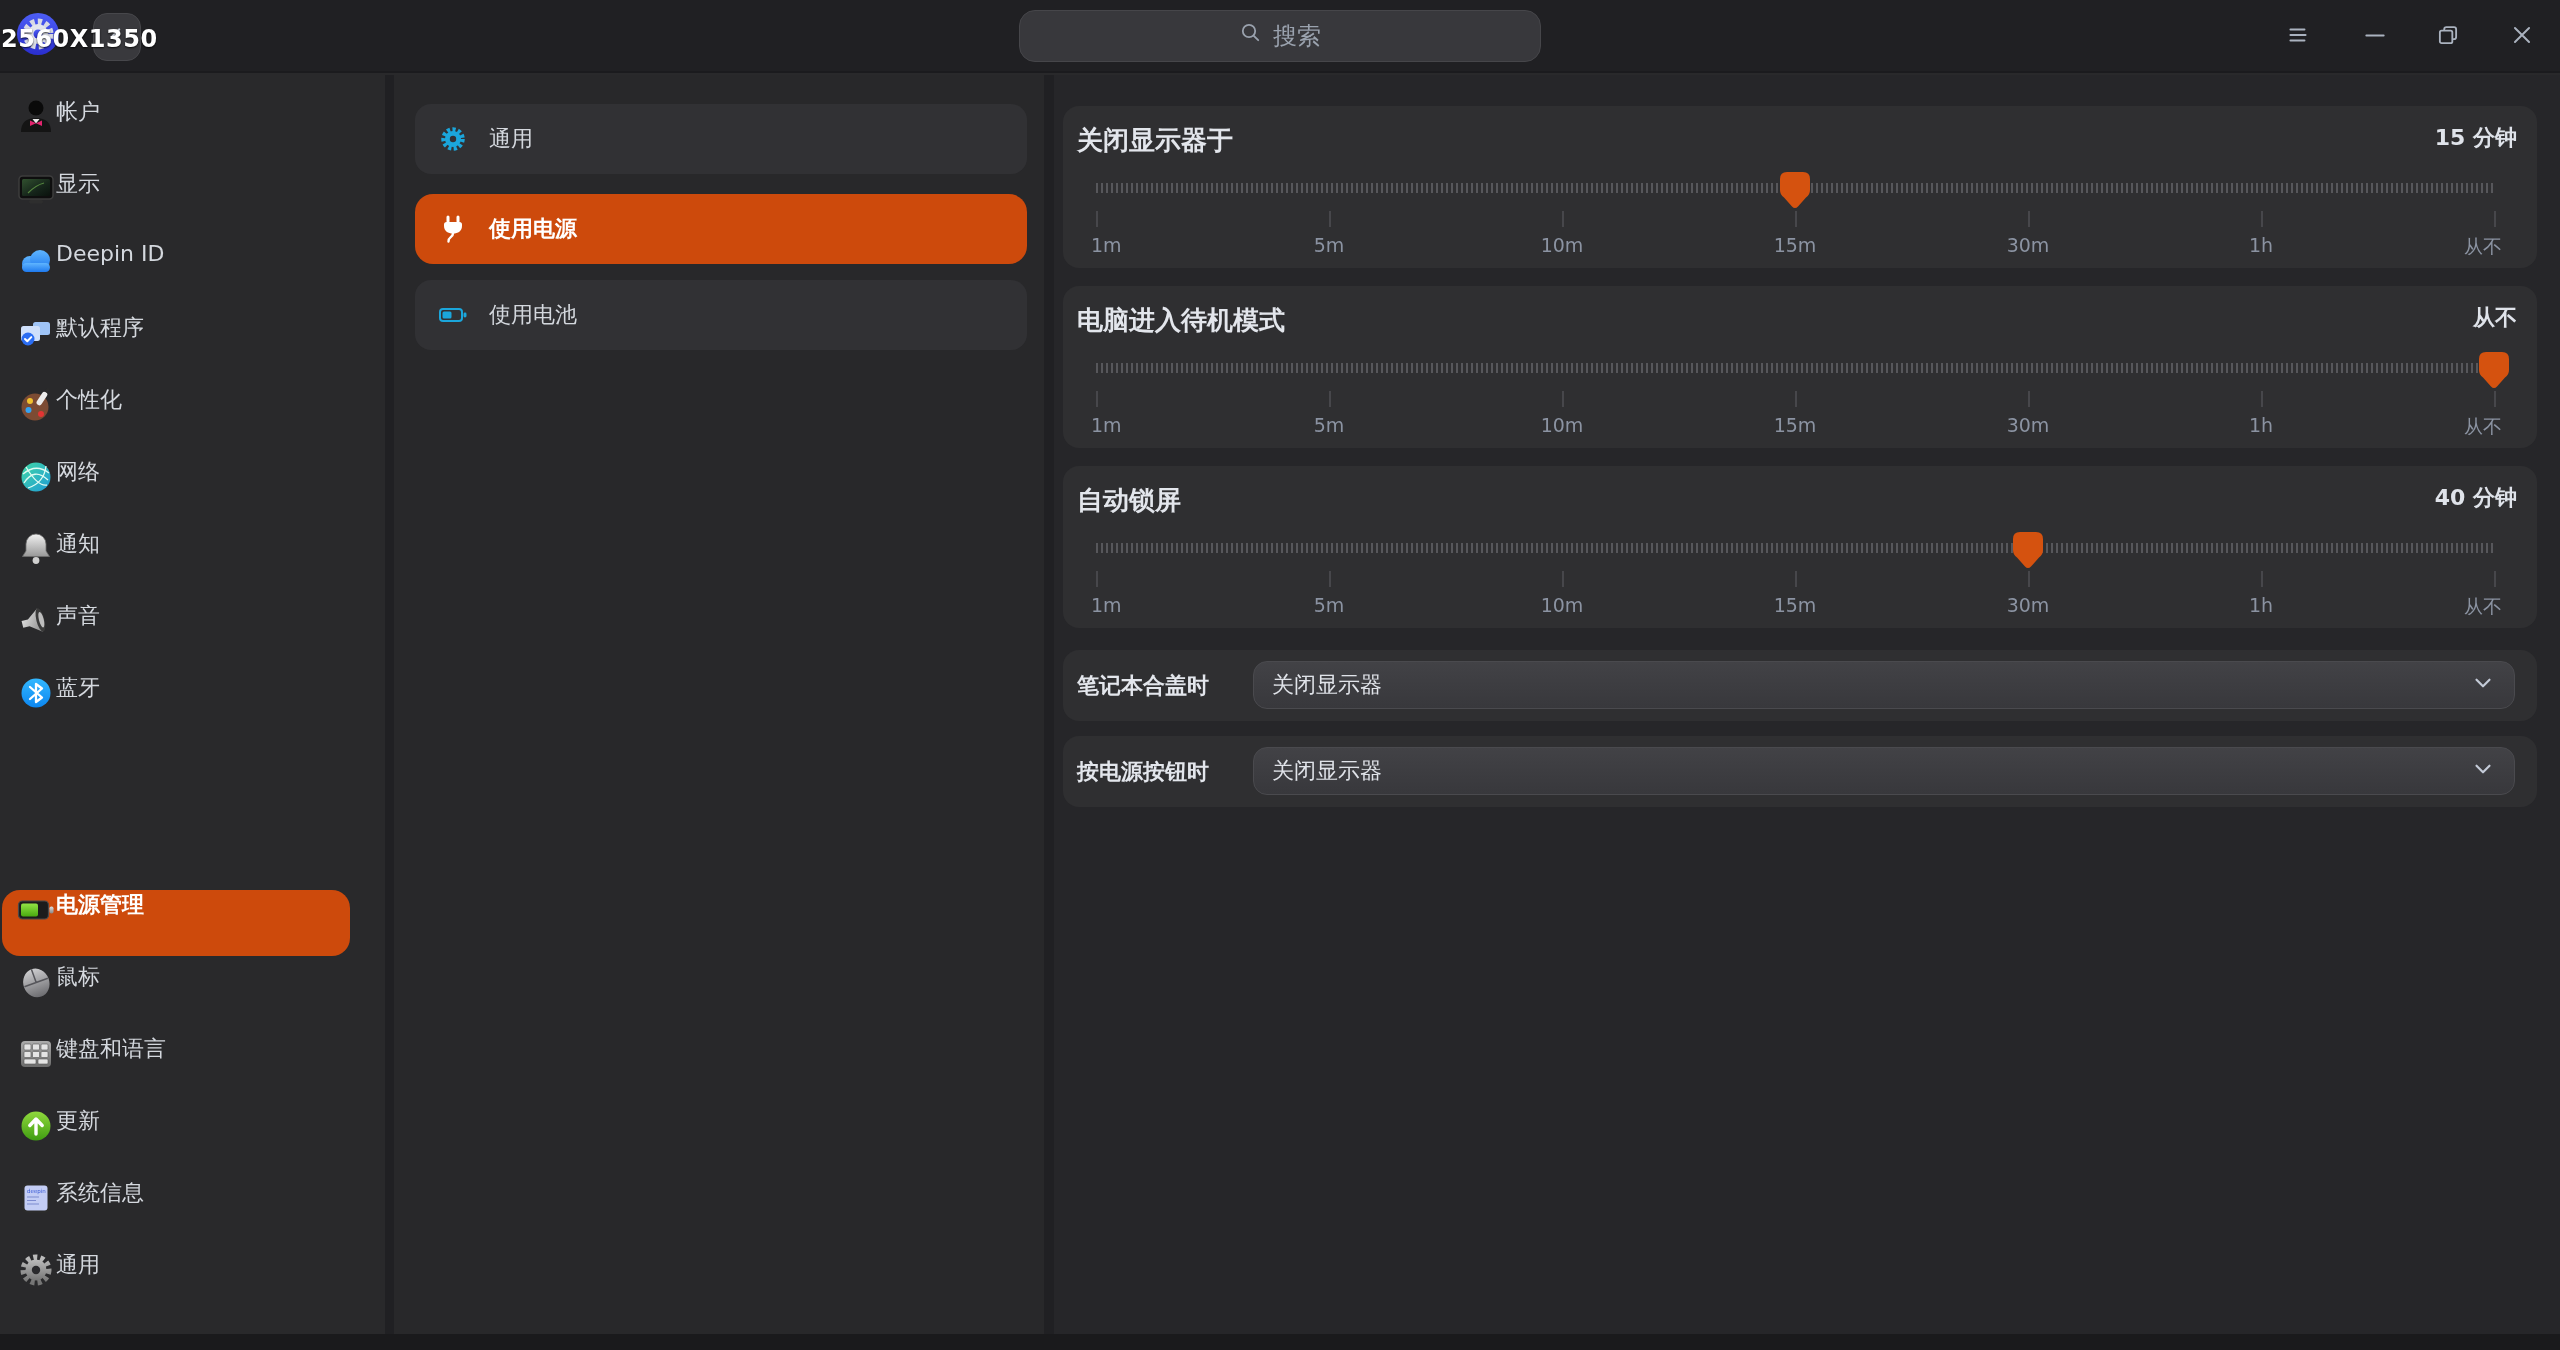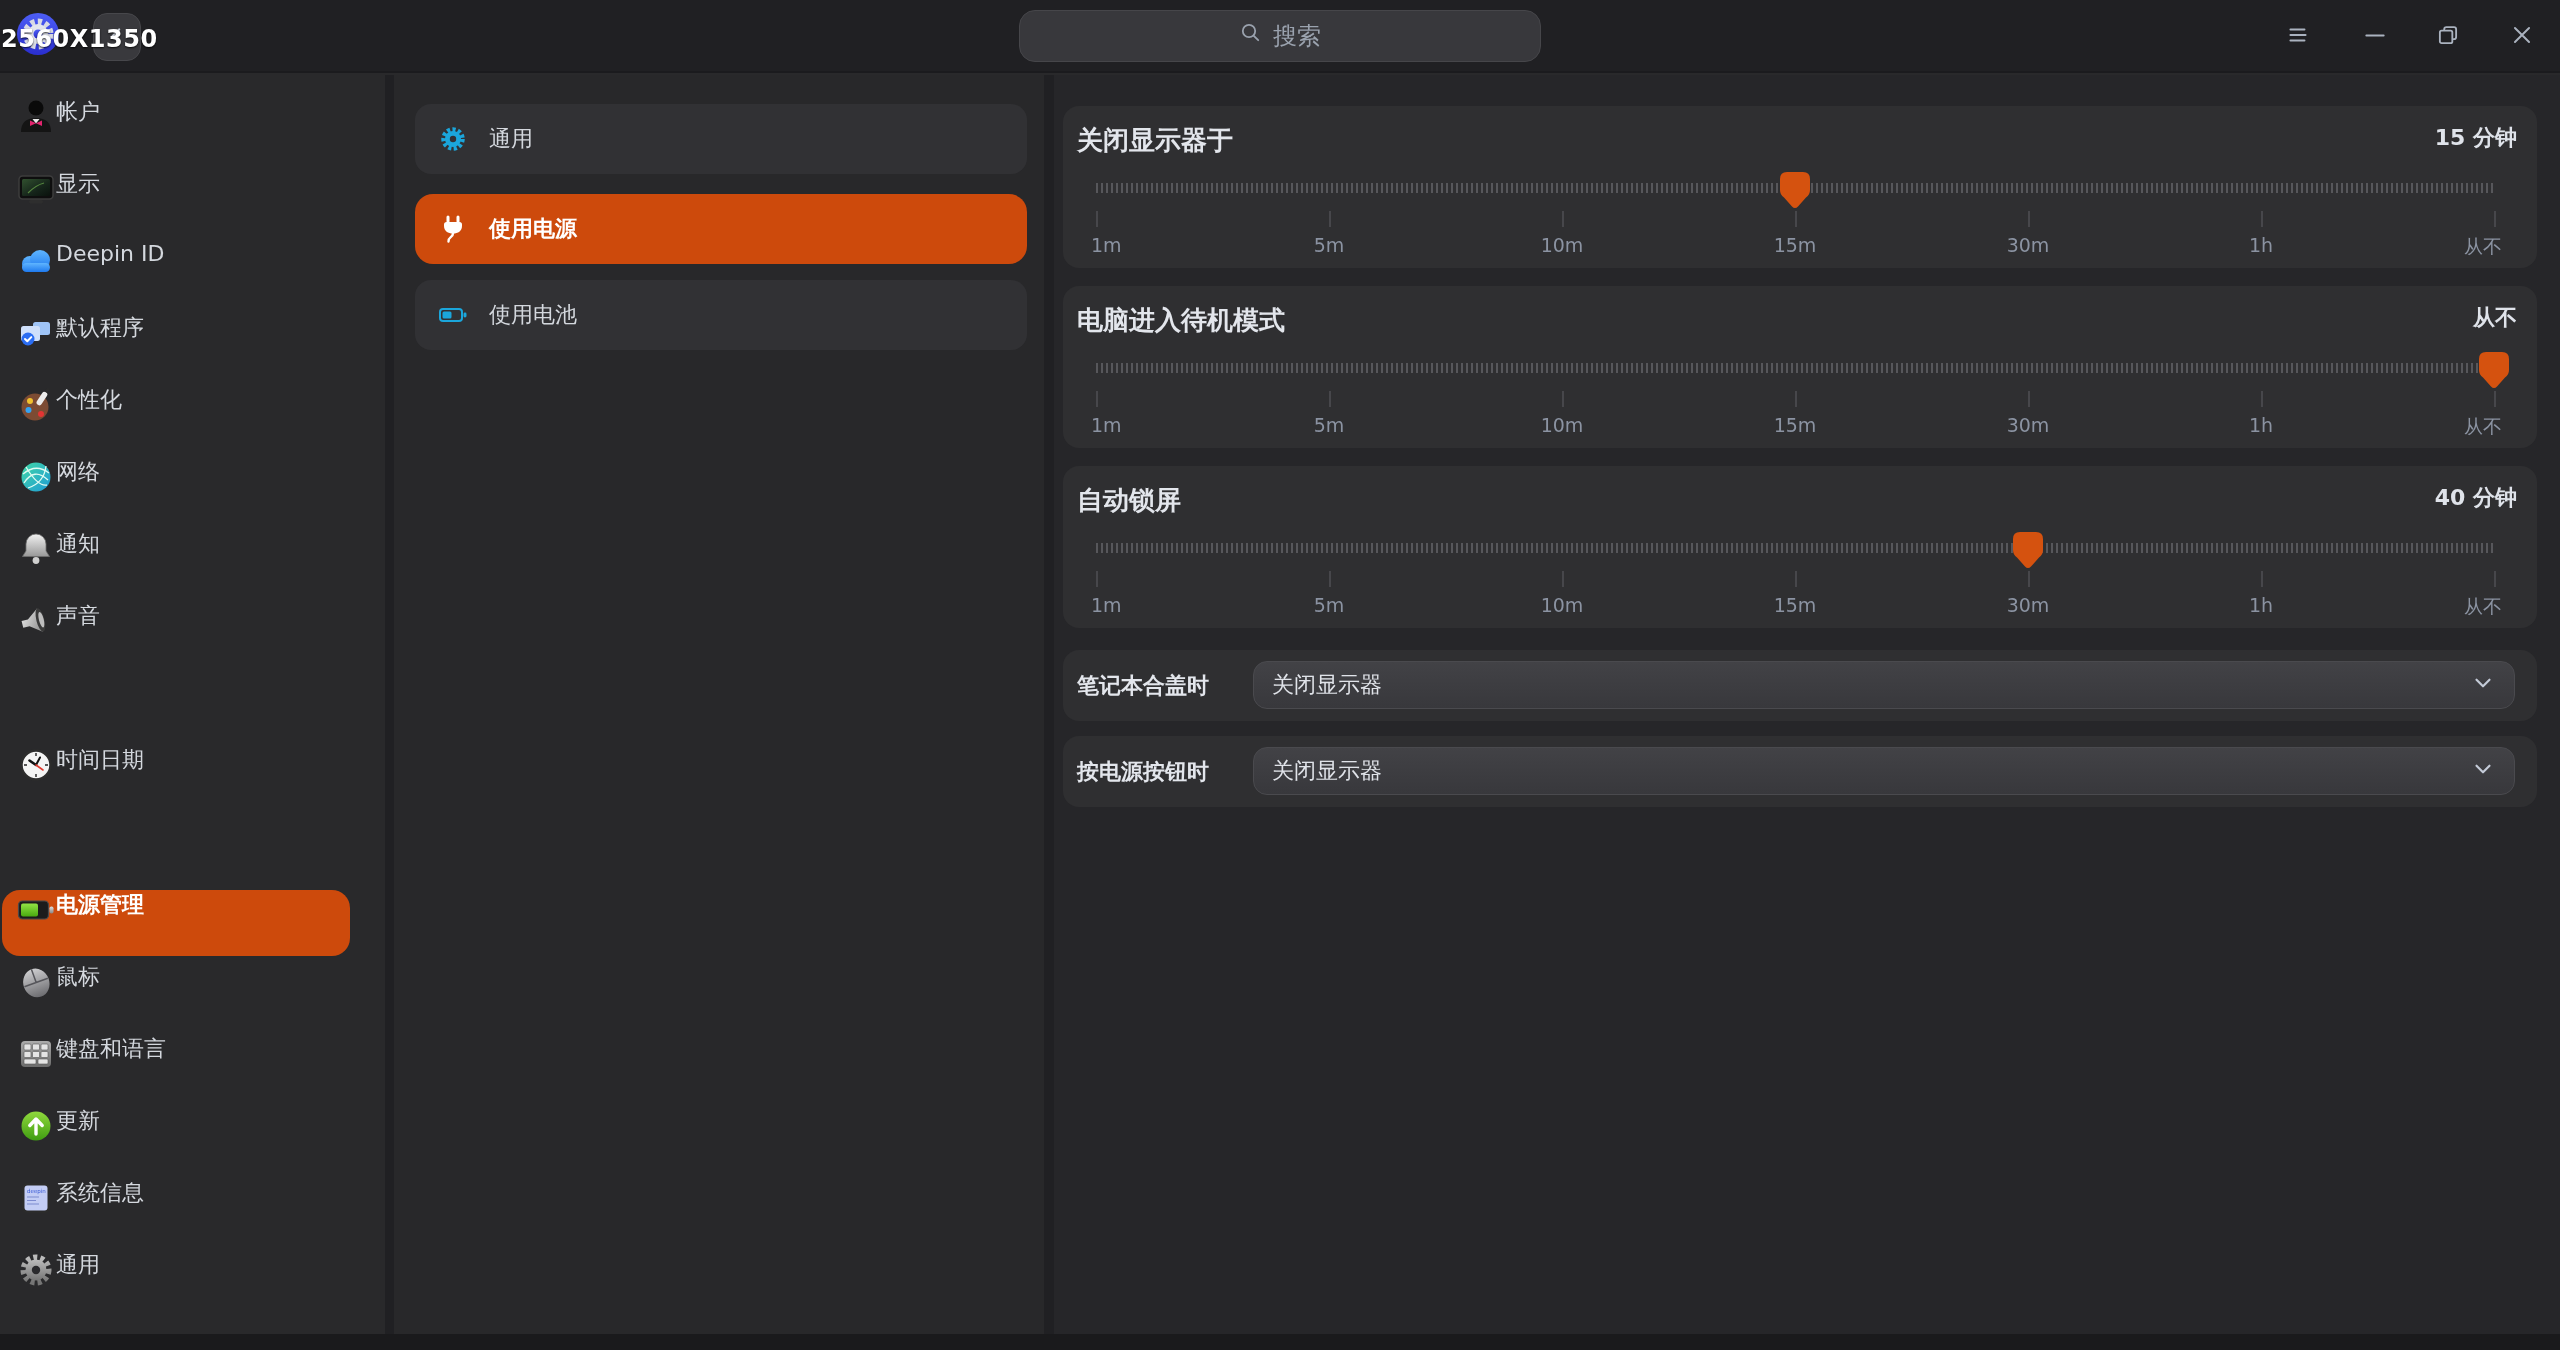--- a/index.html
+++ b/index.html
@@ -297,35 +297,30 @@
             <g transform="rotate(-14 20 20)">
               <path d="M6 16.5 h6.5 L24 8 v24 L12.5 23.5 H6 z" fill="url(#g-spk)"></path>
               <ellipse cx="24.5" cy="20" rx="4" ry="12" fill="#3a3a3a"></ellipse>
               <ellipse cx="25.5" cy="20" rx="2.4" ry="8" fill="#bdbdbd"></ellipse>
             </g>
           </svg>
         </span>
       <span class="sb-label">声音</span>
     </div>
 
-
-    <div class="sb-item" style="top:670px">
-      <span class="sb-ico">
-          <svg viewBox="0 0 40 40">
-            <circle cx="20" cy="20" r="14.5" fill="#f4f4f4" stroke="#2c2c2c" stroke-width="2.5"></circle>
-            <g stroke="#222" stroke-width="1.4">
-              <path d="M20 8 v3 M32 20 h-3 M20 32 v-3 M8 20 h3"></path>
-            </g>
-            <path d="M20 20 L13.5 15.5" stroke="#111" stroke-width="2.6" stroke-linecap="round"></path>
-            <path d="M20 20 L24 12.5" stroke="#111" stroke-width="2" stroke-linecap="round"></path>
-            <path d="M20 20 L27 25" stroke="#e03a2f" stroke-width="1.6" stroke-linecap="round"></path>
-          </svg>
-        </span>
-      <span class="sb-label">时间日期</span>
-    </div>
+    <div class="sb-item" style="top:598px">
+      <span class="sb-ico">
+          <svg viewBox="0 0 40 40">
+            <circle cx="20" cy="20" r="14.5" fill="url(#g-bt)"></circle>
+            <path d="M14 14 L26 24.5 L20 29 V11 L26 15.5 L14 26" stroke="#fff" stroke-width="2.3" fill="none" stroke-linecap="round" stroke-linejoin="round"></path>
+          </svg>
+        </span>
+      <span class="sb-label">蓝牙</span>
+    </div>
+
 
     <div class="sb-item selected" style="top:815px">
       <span class="sb-ico">
           <svg viewBox="0 0 40 40">
             <rect x="2.5" y="11" width="30" height="18" rx="4" fill="#1c1c1c" stroke="#4a4a4a" stroke-width="1.2"></rect>
             <rect x="5" y="13.5" width="17" height="13" rx="2" fill="url(#g-batgreen)"></rect>
             <rect x="33.5" y="16.5" width="4" height="7" rx="1.8" fill="url(#g-silver)"></rect>
           </svg>
         </span>
       <span class="sb-label">电源管理</span>

